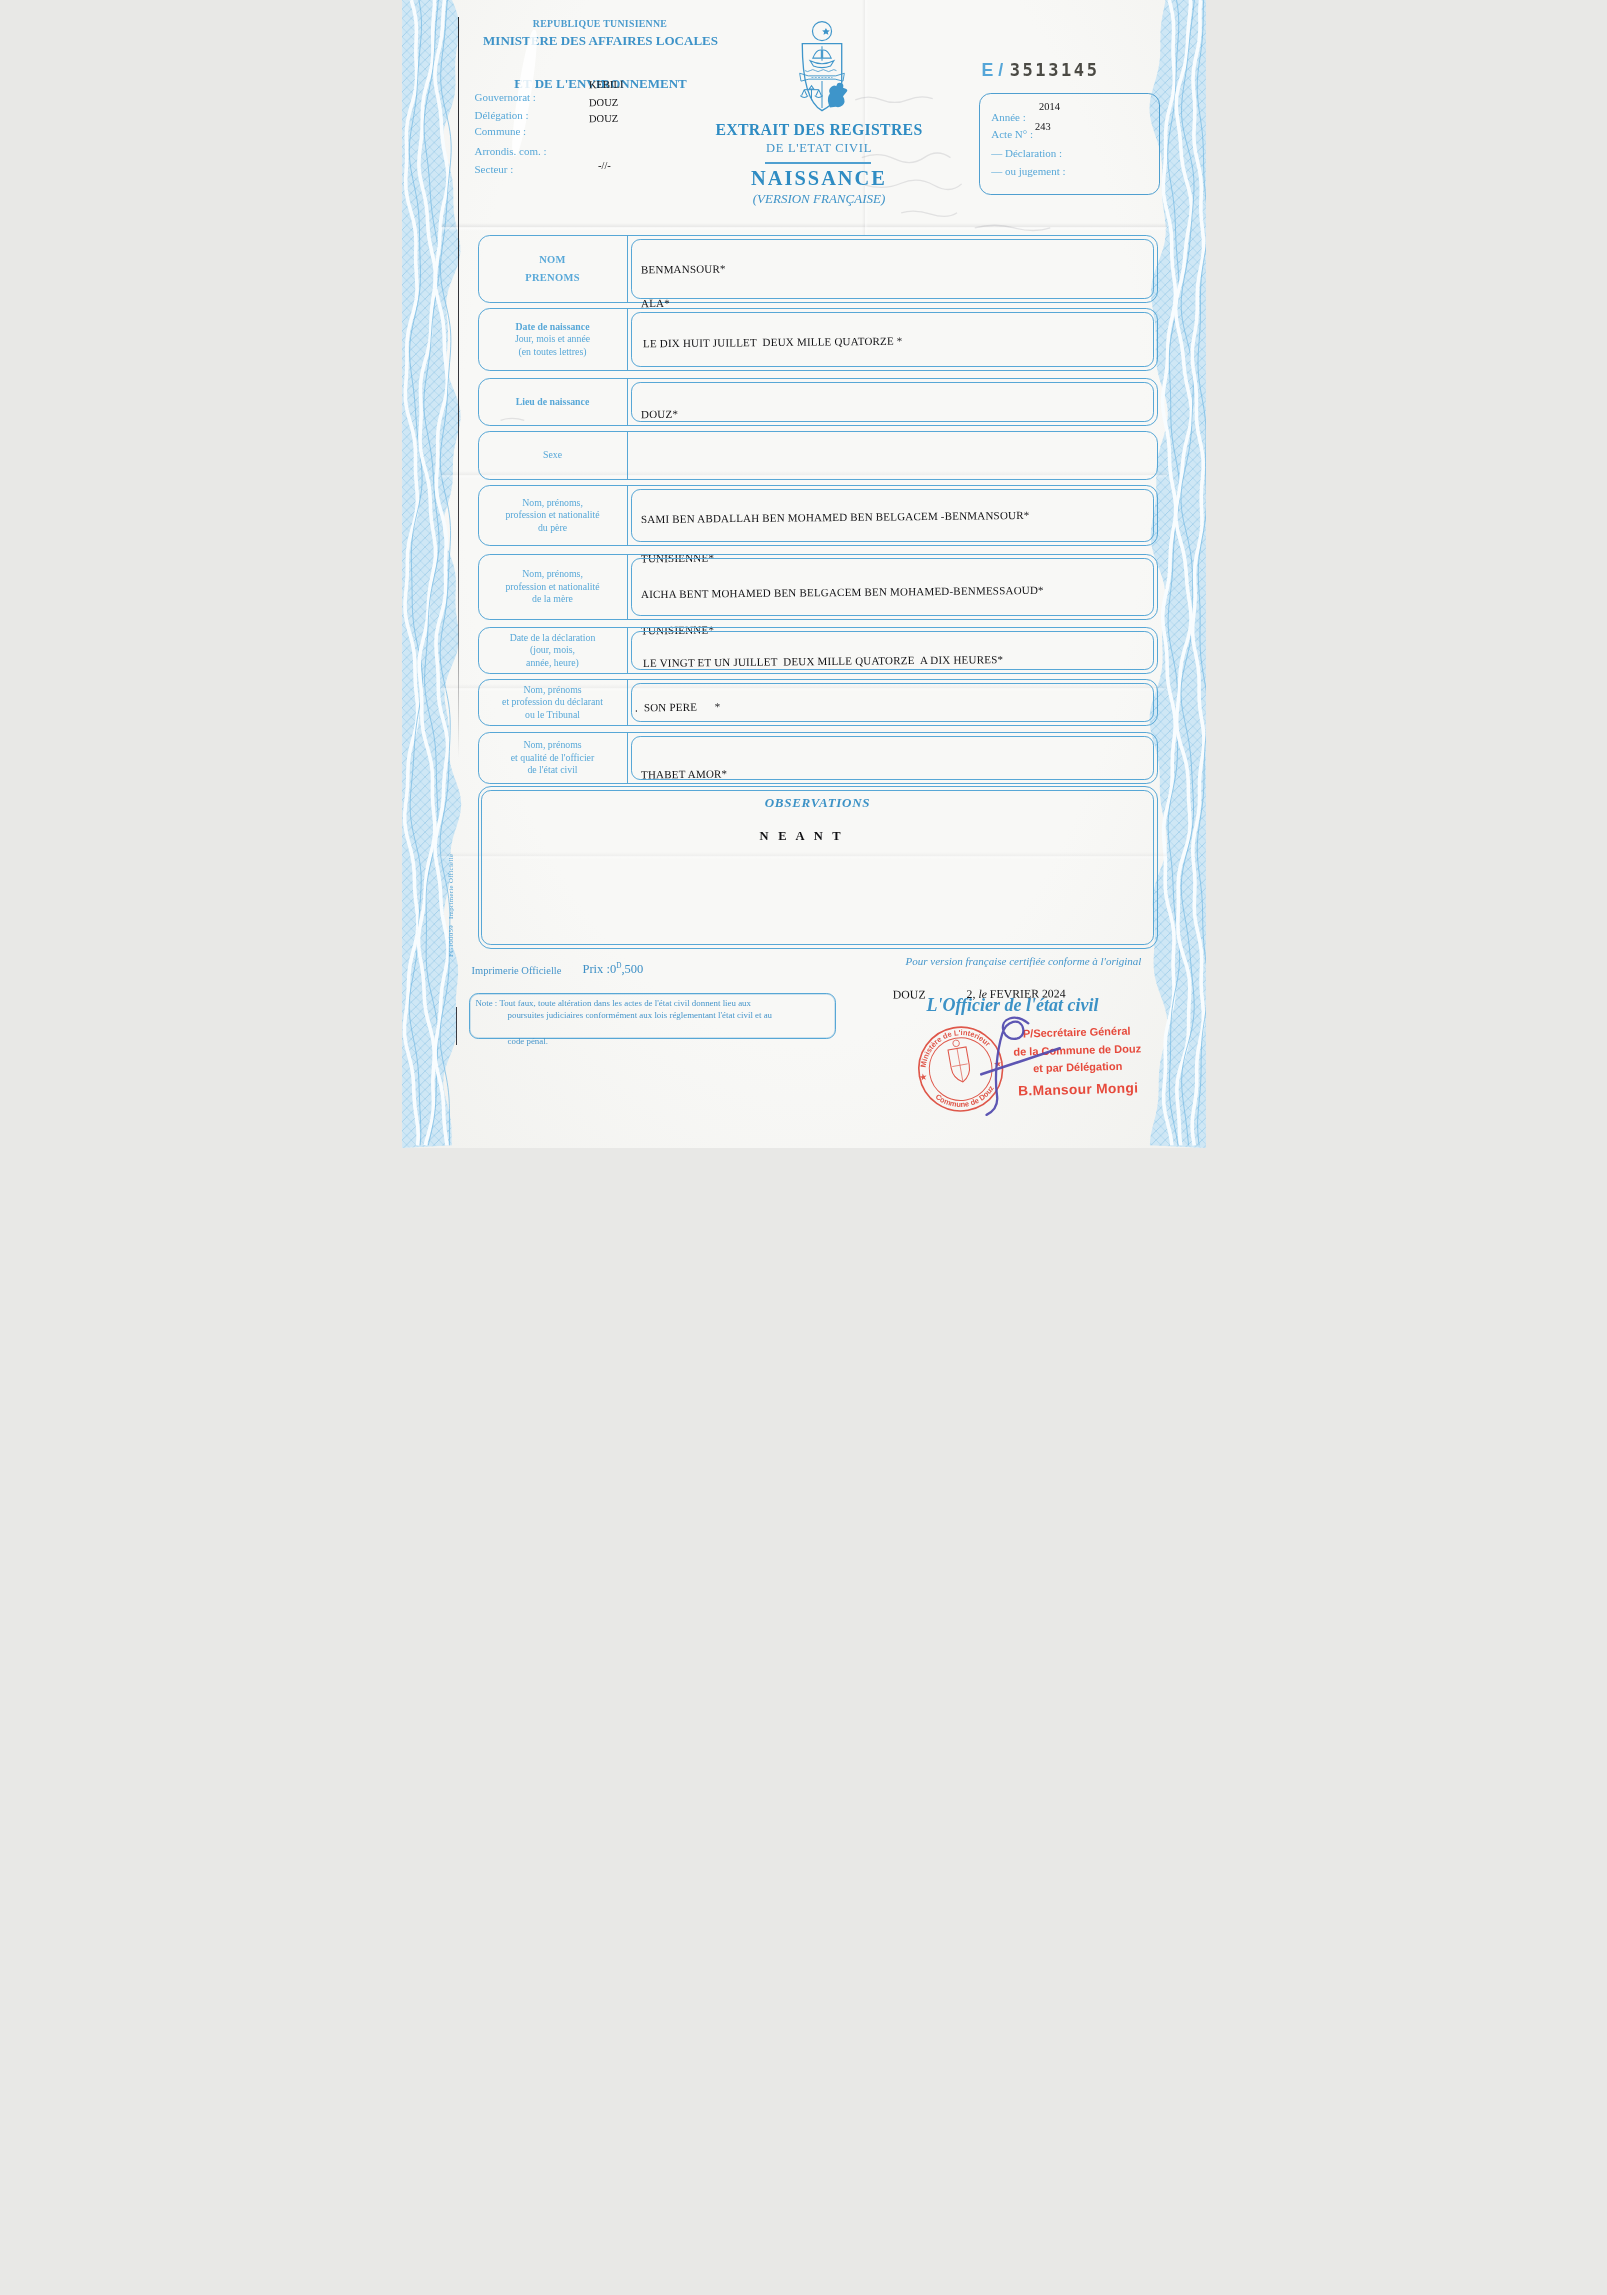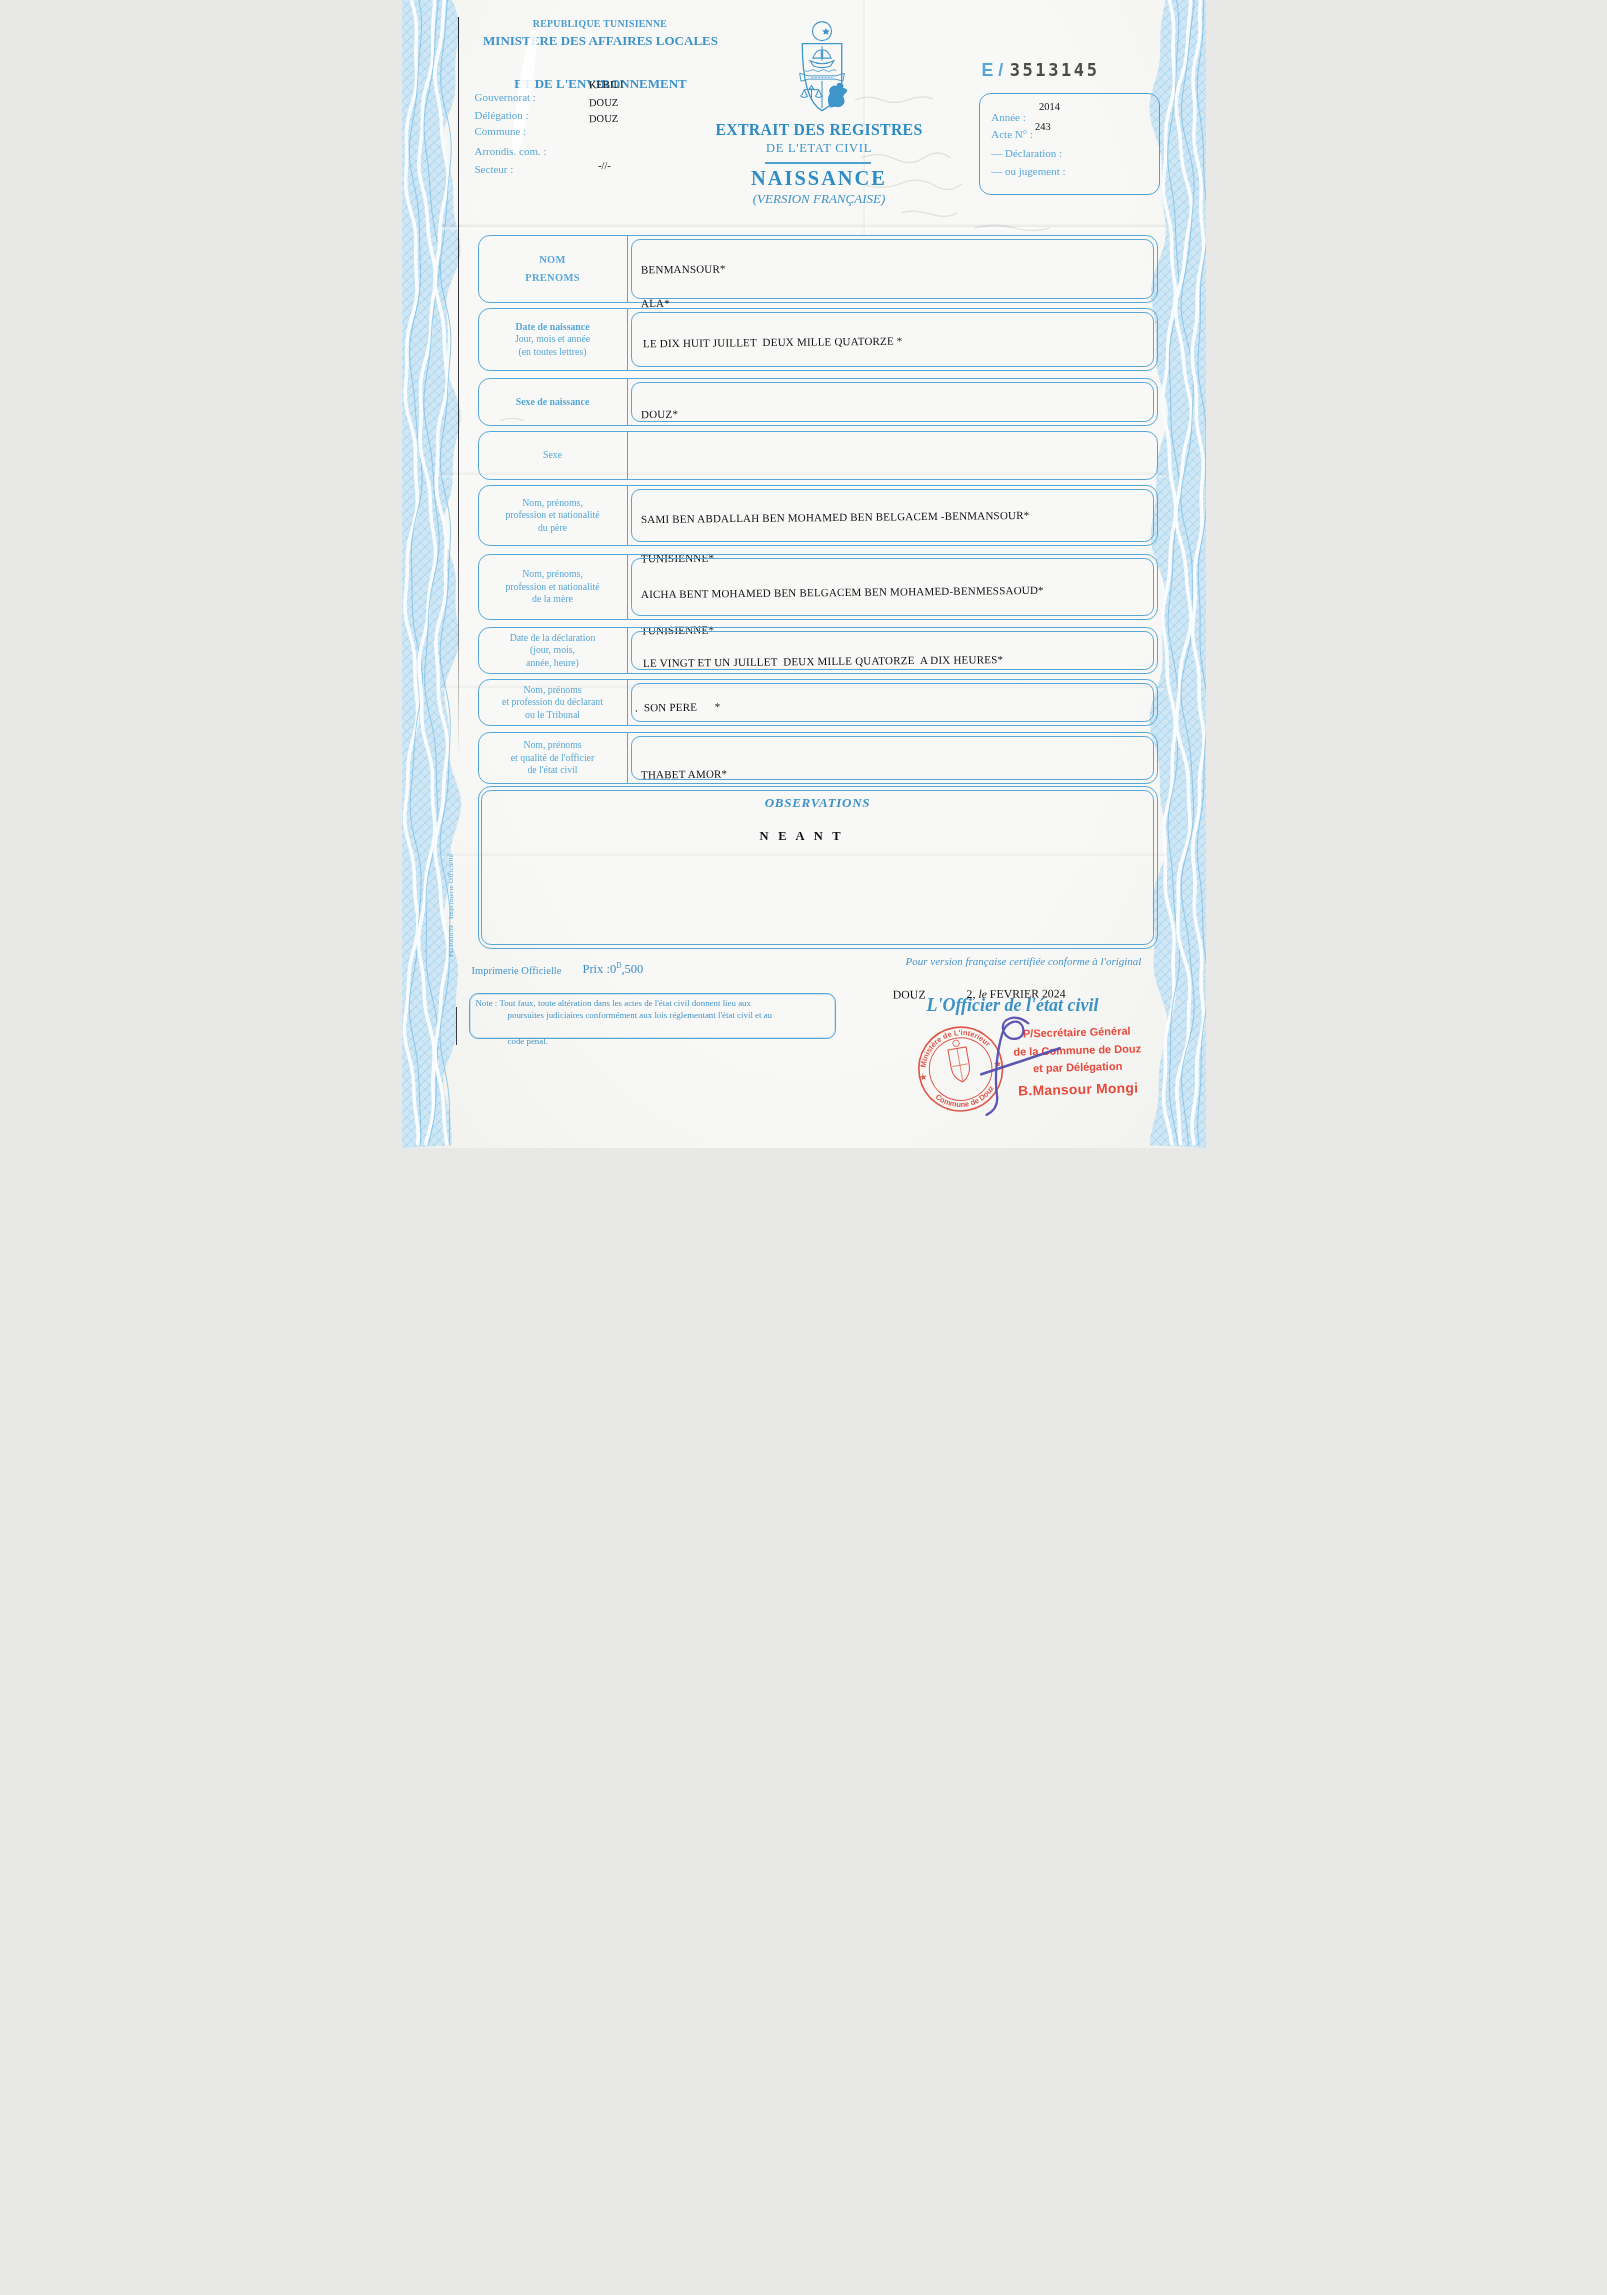--- a/index.html
+++ b/index.html
@@ -234,21 +234,21 @@
           <div class="lbl-line">Jour, mois et année</div>
           <div class="lbl-line">(en toutes lettres)</div>
         </div>
         <div class="row-divider"></div>
         <div class="row-value">
           <div class="val-line vl0">LE DIX HUIT JUILLET  DEUX MILLE QUATORZE *</div>
         </div>
       </div>
       <div class="row r3">
         <div class="row-label">
-          <div class="lbl-line">Sexe de naissance</div>
+          <div class="lbl-line">Lieu de naissance</div>
         </div>
         <div class="row-divider"></div>
         <div class="row-value">
           <div class="val-line vl0">DOUZ*</div>
         </div>
       </div>
       <div class="row r4">
         <div class="row-label">
           <div class="lbl-line">Sexe</div>
         </div>

